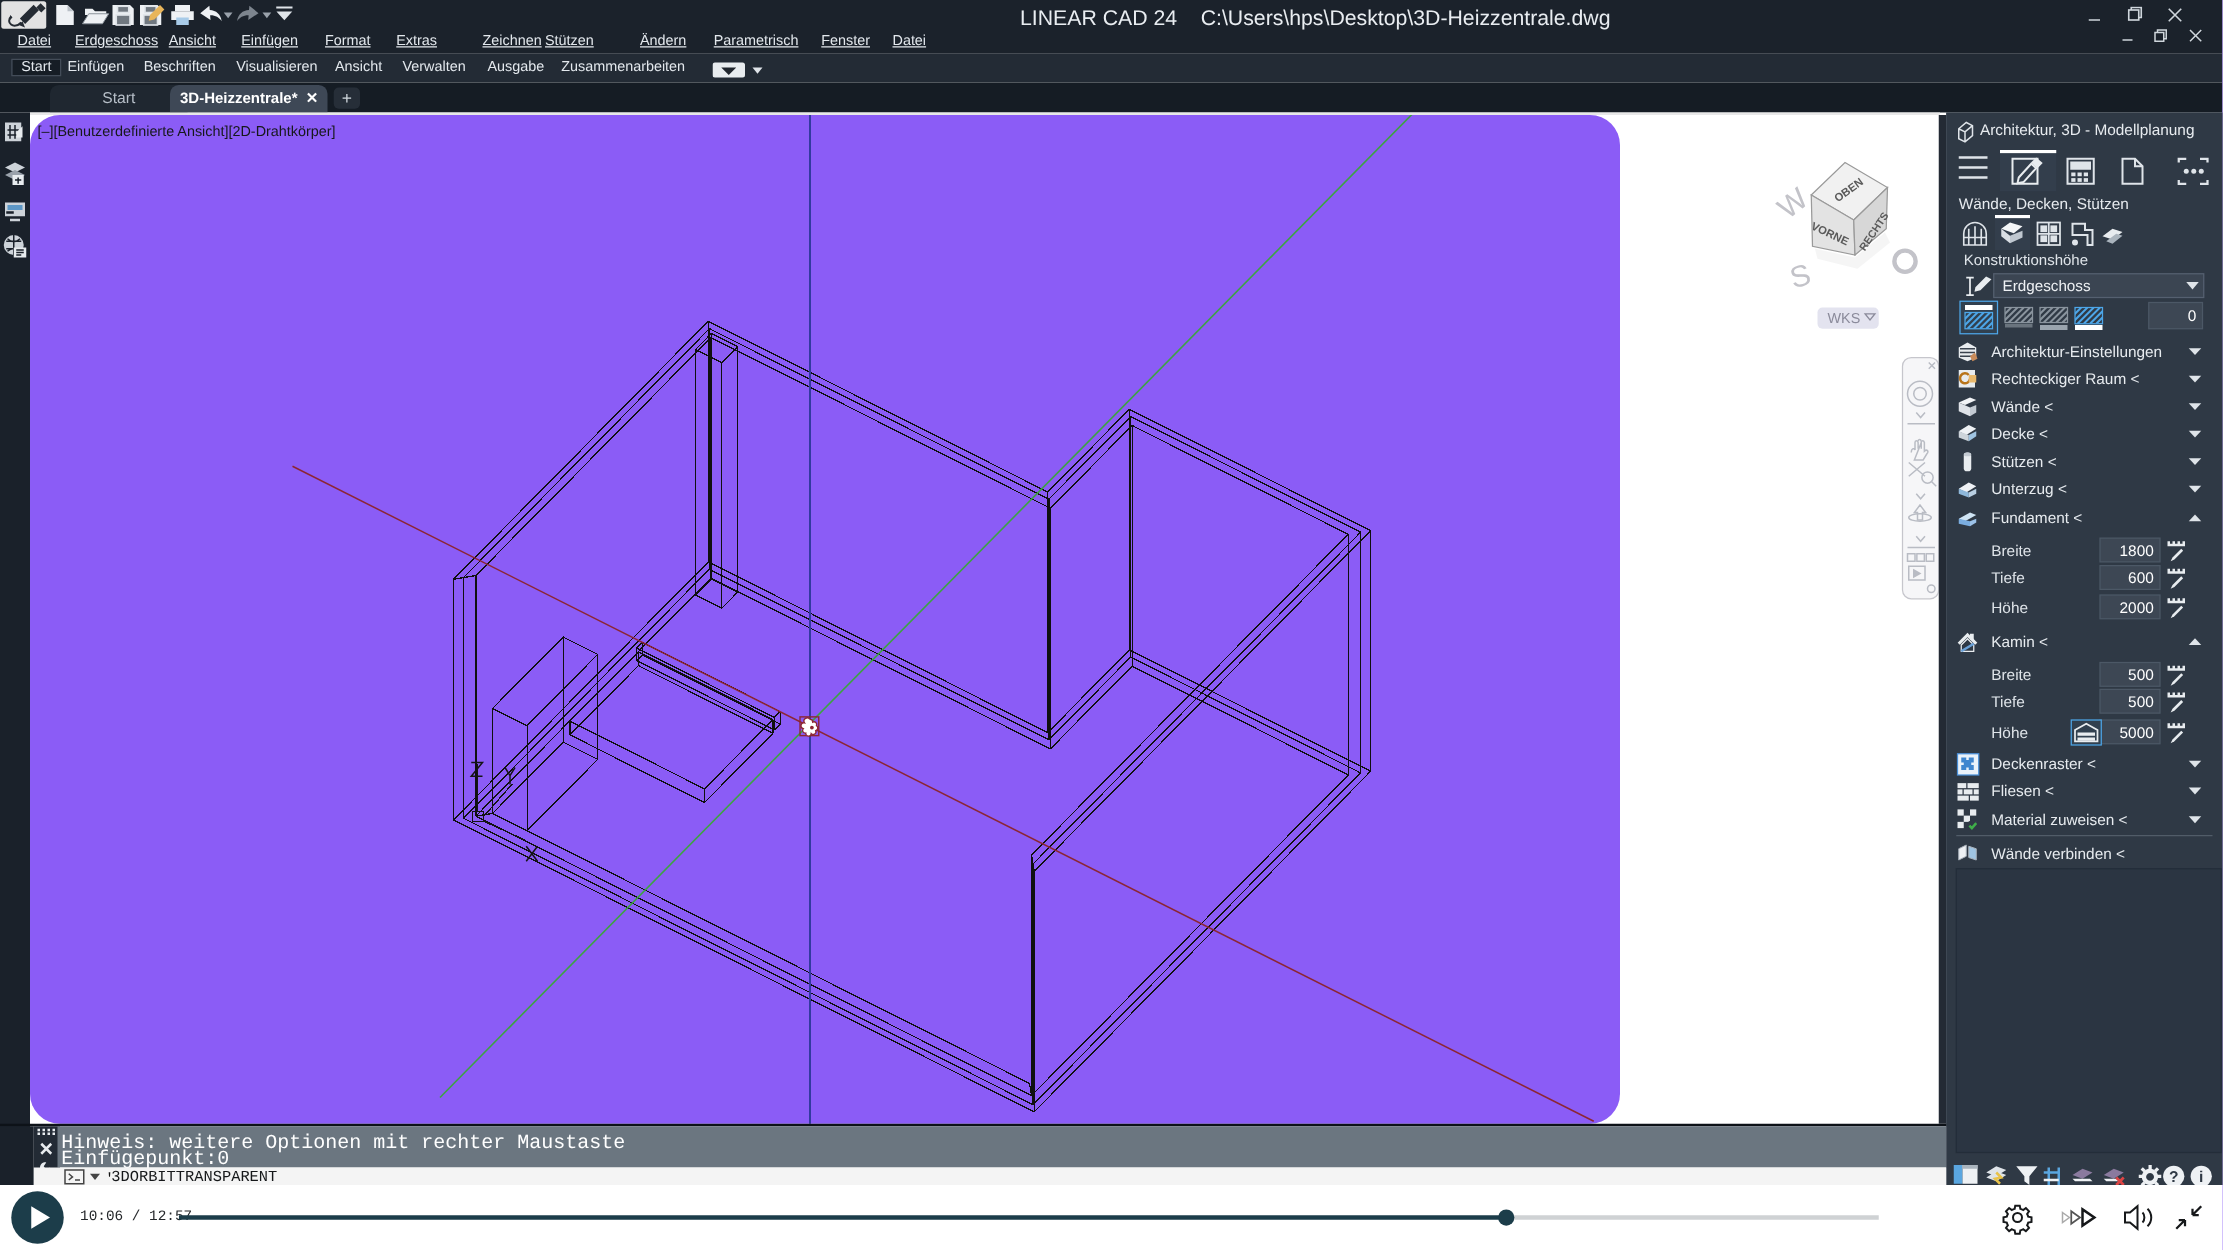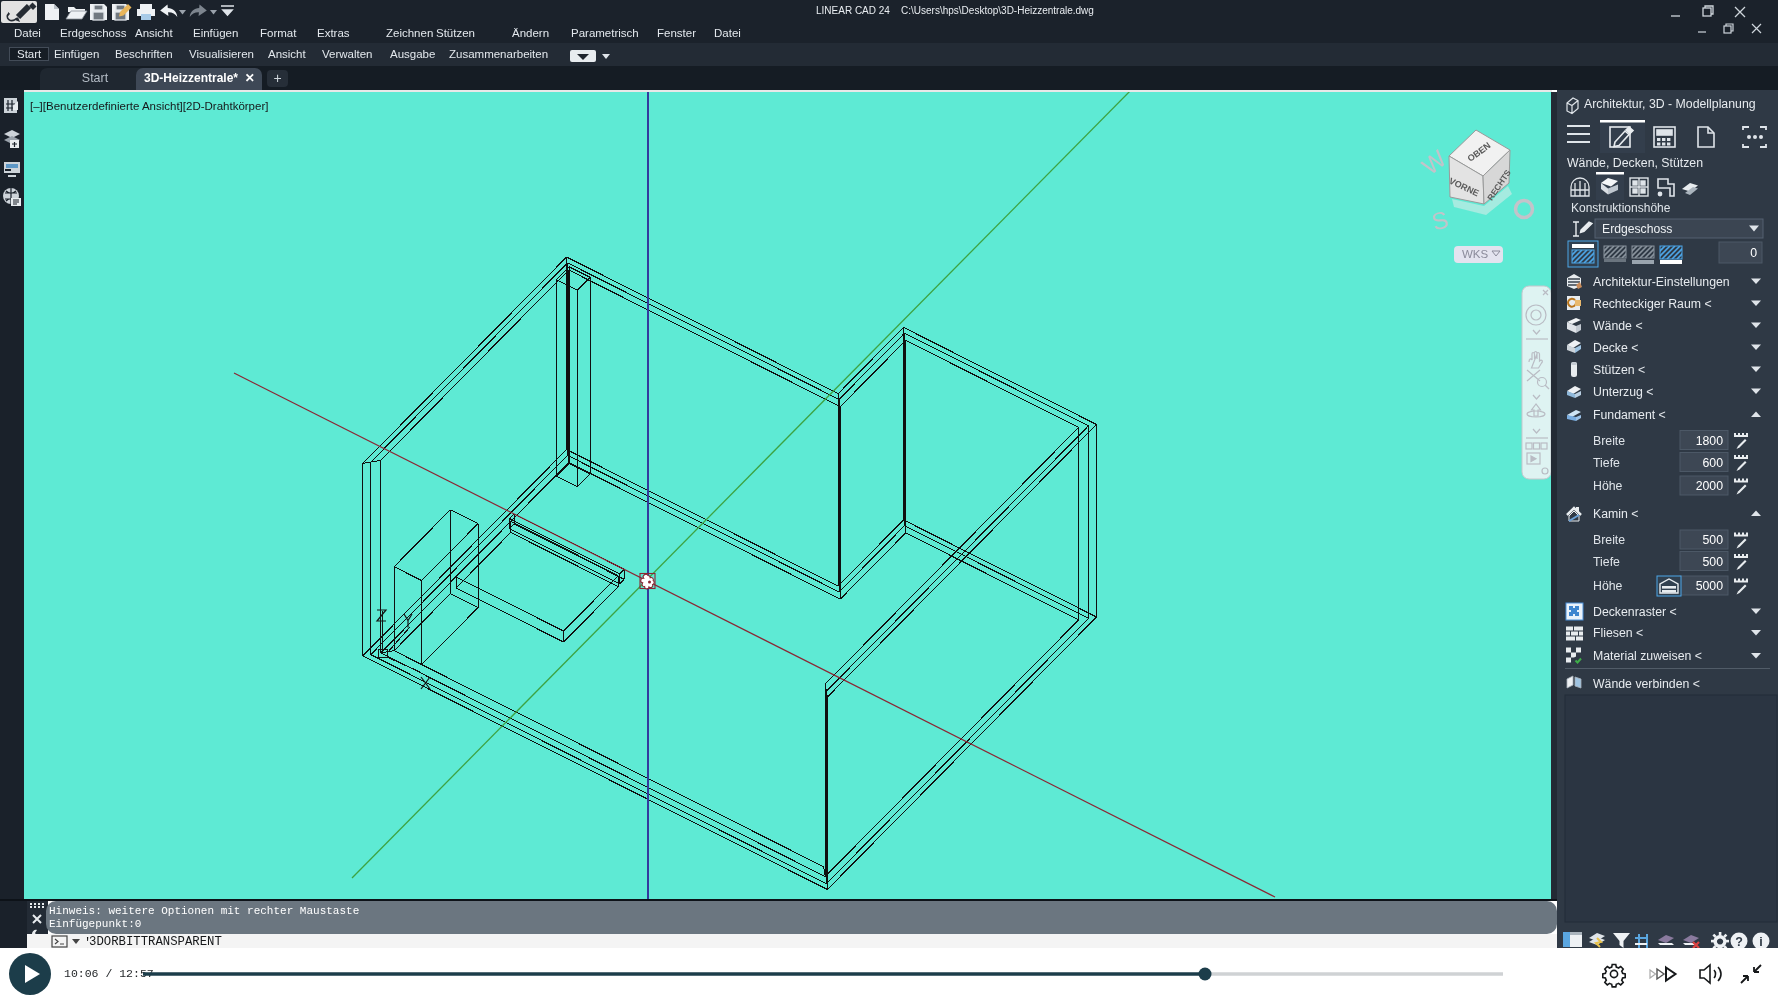--- a/index.html
+++ b/index.html
@@ -1,40 +1,40 @@
 <!DOCTYPE html>
 <html><head><meta charset="utf-8"><style>
 * { margin:0; padding:0; box-sizing:border-box; }
 body { width:1778px; height:1000px; overflow:hidden; position:relative;
   font-family:"Liberation Sans", sans-serif; background:#fff; }
 .abs { position:absolute; }
 #titlebar { left:0; top:0; width:1778px; height:24px; background:#1b222b; }
 #logo { left:1px; top:1px; width:36px; height:22px; background:#e2e2e2; border-radius:2px; z-index:5;}
-#title-text { left:816px; top:5px; color:#e9edf1; font-size:10px; white-space:pre; }
+#title-text { left:816px; top:5px; color:#e9edf1; font-size:17px; white-space:pre; }
 #menubar { left:0; top:24px; width:1778px; height:19px; background:#1b222b; color:#e3e8ed; font-size:11.5px; }
-#menubar span { position:absolute; top:3px; }
+#menubar span { position:absolute; top:3px;text-decoration:underline; }
 #ribbontabs { left:0; top:43px; width:1778px; height:23px; background:#232b35; color:#e3e8ed; font-size:11.5px; }
 #ribbontabs span { position:absolute; top:5px; }
 #ribbontabs .active { background:#161d25; outline:1px solid #434c58; padding:0px 7px; }
 #filetabs { left:0; top:66px; width:1778px; height:24px; background:#151c24; }
 .ftab { position:absolute; top:2px; height:22px; font-size:12.5px; color:#b6bec7; }
 #ftab-start { left:40px; width:110px; background:#1f2730; border-radius:7px 7px 0 0; text-align:center; padding-top:3px;}
 #ftab-doc { left:136px; width:126px; background:#3e4856; border-radius:7px 7px 0 0; color:#fff; font-weight:bold; font-size:12px; padding:3px 0 0 8px;}
 #ftab-plus { left:267px; top:4px; width:21px; height:17px; background:#262e38; border-radius:4px; color:#cfd6dc; text-align:center; font-size:14px; line-height:16px;}
 #canvas-border { left:24px; top:90px; width:1528px; height:2px; background:#e8e8e8; }
 #leftbar { left:0; top:90px; width:24px; height:858px; background:#1a212a; }
-#canvas { left:24px; top:92px; width:1527px; height:807px; background:#5eead4; }
+#canvas { left:24px; top:92px; width:1272px; height:807px; background:#8b5cf6;border-radius:24px; }
 #canvaslabel { left:6px; top:8px; color:#16181a; font-size:11.5px; }
 #vscroll { left:1551px; top:92px; width:6px; height:807px; background:#232a34; }
 #rightpanel { left:1557px; top:90px; width:226px; height:858px; background:#2f3945; }
 #cmdtop { left:0; top:899px; width:1557px; height:2px; background:#0d1218; }
 #cmdleft { left:0; top:901px; width:27px; height:47px; background:#1a212a; }
 #cmdicons { left:27px; top:901px; width:21px; height:47px; background:#232b35; }
 #cmdbox { left:46px; top:901px; width:1511px; height:33px; background:#6b7680;
-  font-family:"Liberation Mono", monospace; font-size:11px; color:#fff;border-radius:10px; }
+  font-family:"Liberation Mono", monospace; font-size:16px; color:#fff; }
 #cmdrow { left:27px; top:934px; width:1530px; height:14px; background:#f4f4f4;
   font-family:"Liberation Mono", monospace; font-size:12.3px; color:#16181a; }
 #player { left:0; top:948px; width:1778px; height:52px; background:#fff;font-family:Liberation Mono, monospace; }
 #ptime { left:64px; top:19px; font-size:11.5px; color:#24272a; }
 #winbtns1 { left:1665px; top:5px; z-index:20; }
 #winbtns2 { left:1694px; top:22px; z-index:20; }
 </style></head><body>
 
 <div class="abs" id="titlebar"></div>
 <div class="abs" id="logo">

